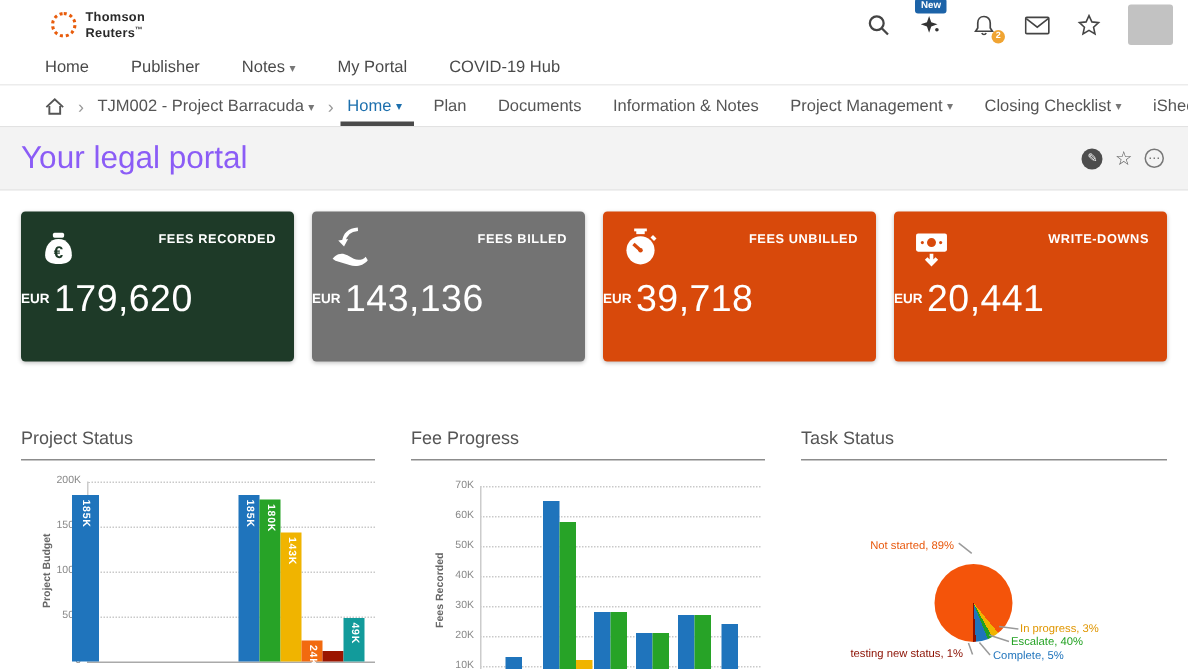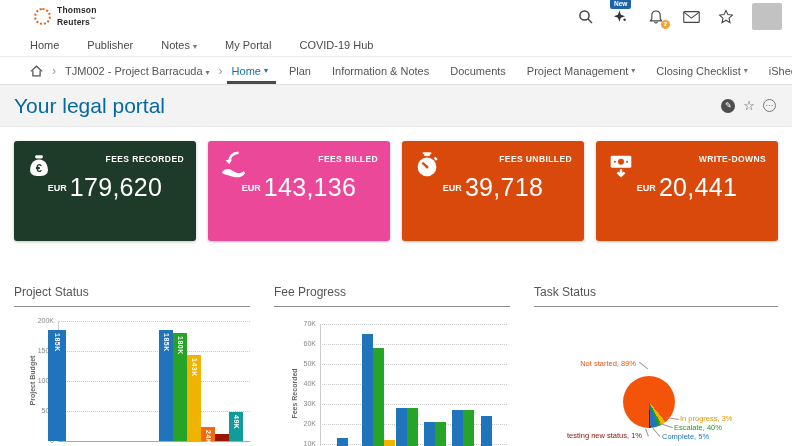--- a/index.html
+++ b/index.html
@@ -27,31 +27,31 @@
   
   .crumb-bar{ height:29px; background:#fff; border-top:1px solid #ececec; border-bottom:1px solid #e2e2e2; display:flex; align-items:center; padding:0 14px 0 30px; font-size:11px; color:#555; }
   .crumb-sep{ color:#999; font-size:12px; margin:0 9px; }
   .crumb-proj{ cursor:pointer; white-space:nowrap; }
   .crumb-tabs{ display:flex; align-items:center; gap:21px; height:100%; }
   .crumb-tab{ cursor:pointer; white-space:nowrap; height:100%; display:flex; align-items:center; position:relative; }
   .crumb-tab.active{ color:#1c6fad; }
   .tab-underline{ position:absolute; bottom:0; left:-5px; right:-8px; height:3px; background:#4a4a4a; }
   
   .title-bar{ height:42px; background:#f3f3f3; border-bottom:1px solid #e8e8e8; display:flex; align-items:center; padding:0 16px 0 14px; }
-  .page-title{ font-size:21px; color:#0369a1; }
+  .page-title{ font-size:21px; color:#8b5cf6; }
   .title-icons{ margin-left:auto; display:flex; align-items:center; gap:8px; }
   .edit-circle{ width:14px; height:14px; background:#4d4d4d; border-radius:50%; color:#fff; font-size:8px; display:flex; align-items:center; justify-content:center; cursor:pointer; }
   .star-glyph{ font-size:13px; color:#555; cursor:pointer; line-height:13px; }
   .more-circle{ width:13px; height:13px; border:1px solid #777; border-radius:50%; color:#666; font-size:8px; display:flex; align-items:center; justify-content:center; cursor:pointer; }
   
   .kpi-row{ display:flex; gap:12px; padding:14px 14px 0; }
   .kpi-card{ width:182px; height:100px; border-radius:3px; color:#fff; position:relative; box-shadow:0 1px 3px rgba(0,0,0,.25); cursor:pointer; }
   .kpi-icon{ position:absolute; top:9px; left:10px; }
   .kpi-label{ position:absolute; top:13px; right:12px; font-size:8.5px; font-weight:bold; letter-spacing:.4px; }
-  .kpi-value{ position:absolute; top:32px; left:0; right:0; text-align:center; }
+  .kpi-value{ position:absolute; top:44px; left:0; right:0; text-align:left; }
   .kpi-cur{ font-size:9px; font-weight:bold; margin-right:3px; display:inline-block; transform:translateY(-5px); }
   .kpi-num{ font-size:25px; letter-spacing:.3px; }
   
   .charts{ position:absolute; top:285px; left:0; width:666px; height:161px; }
   .chart-col{ position:absolute; top:0; height:161px; }
   .chart-col.c0{ left:14px;  width:236px; }
   .chart-col.c1{ left:274px; width:236px; }
   .chart-col.c2{ left:534px; width:244px; }
   .chart-title{ font-size:12px; color:#555; }
   .chart-sep{ position:absolute; left:0; right:0; top:21px; height:1px; background:#8c8c8c; }
@@ -135,24 +135,24 @@
   <div class="crumb-tabs">
     <span class="crumb-tab active">
         <span>Home</span>
         <span class="caret" style="color:#1c6fad">▾</span>
         <span class="tab-underline"></span>
       </span>
     <span class="crumb-tab">
         <span>Plan</span>
       </span>
     <span class="crumb-tab">
+        <span>Documents</span>
+      </span>
+    <span class="crumb-tab">
         <span>Information &amp; Notes</span>
-      </span>
-    <span class="crumb-tab">
-        <span>Documents</span>
       </span>
     <span class="crumb-tab">
         <span>Project Management</span>
         <span class="caret">▾</span>
       </span>
     <span class="crumb-tab">
         <span>Closing Checklist</span>
         <span class="caret">▾</span>
       </span>
     <span class="crumb-tab">
@@ -179,21 +179,21 @@
           <rect x="12" y="5.5" width="8" height="3.5" rx="1.2" fill="#fff"></rect>
           <path d="M16 10 C9.5 10 6.5 15.5 6.5 21.5 C6.5 26 10.5 27.8 16 27.8 C21.5 27.8 25.5 26 25.5 21.5 C25.5 15.5 22.5 10 16 10 Z" fill="#fff"></path>
           <text x="16" y="23.5" text-anchor="middle" font-size="12" font-weight="bold" class="kpi-accent-text" fill="#1e3a28">€</text>
         </svg>
     </span>
     <span class="kpi-label">FEES RECORDED</span>
     <div class="kpi-value">
       <span class="kpi-cur">EUR</span><span class="kpi-num">179,620</span>
     </div>
   </div>
-  <div class="kpi-card" style="background: #ec4899;">
+  <div class="kpi-card" style="background: #737373;">
     <span class="kpi-icon">
       <svg width="30" height="30" viewBox="0 0 32 32">
           <path d="M22 3 C15.5 3.5 12.5 7 12 12" fill="none" stroke="#fff" stroke-width="2.6"></path>
           <path d="M8.5 10.5 L12.6 14.8 L15.5 9.5" fill="#fff" stroke="none" transform="translate(-0.5,0.5)"></path>
           <path d="M4 24 C7 20 11 19.5 14.5 21.5 L19 24 C22 25.5 25.5 24.8 27.5 22.5 L29 25 C26 29 20.5 30 16 28.5 L6 25.5 Z" fill="#fff"></path>
         </svg>
     </span>
     <span class="kpi-label">FEES BILLED</span>
     <div class="kpi-value">
       <span class="kpi-cur">EUR</span><span class="kpi-num">143,136</span>

